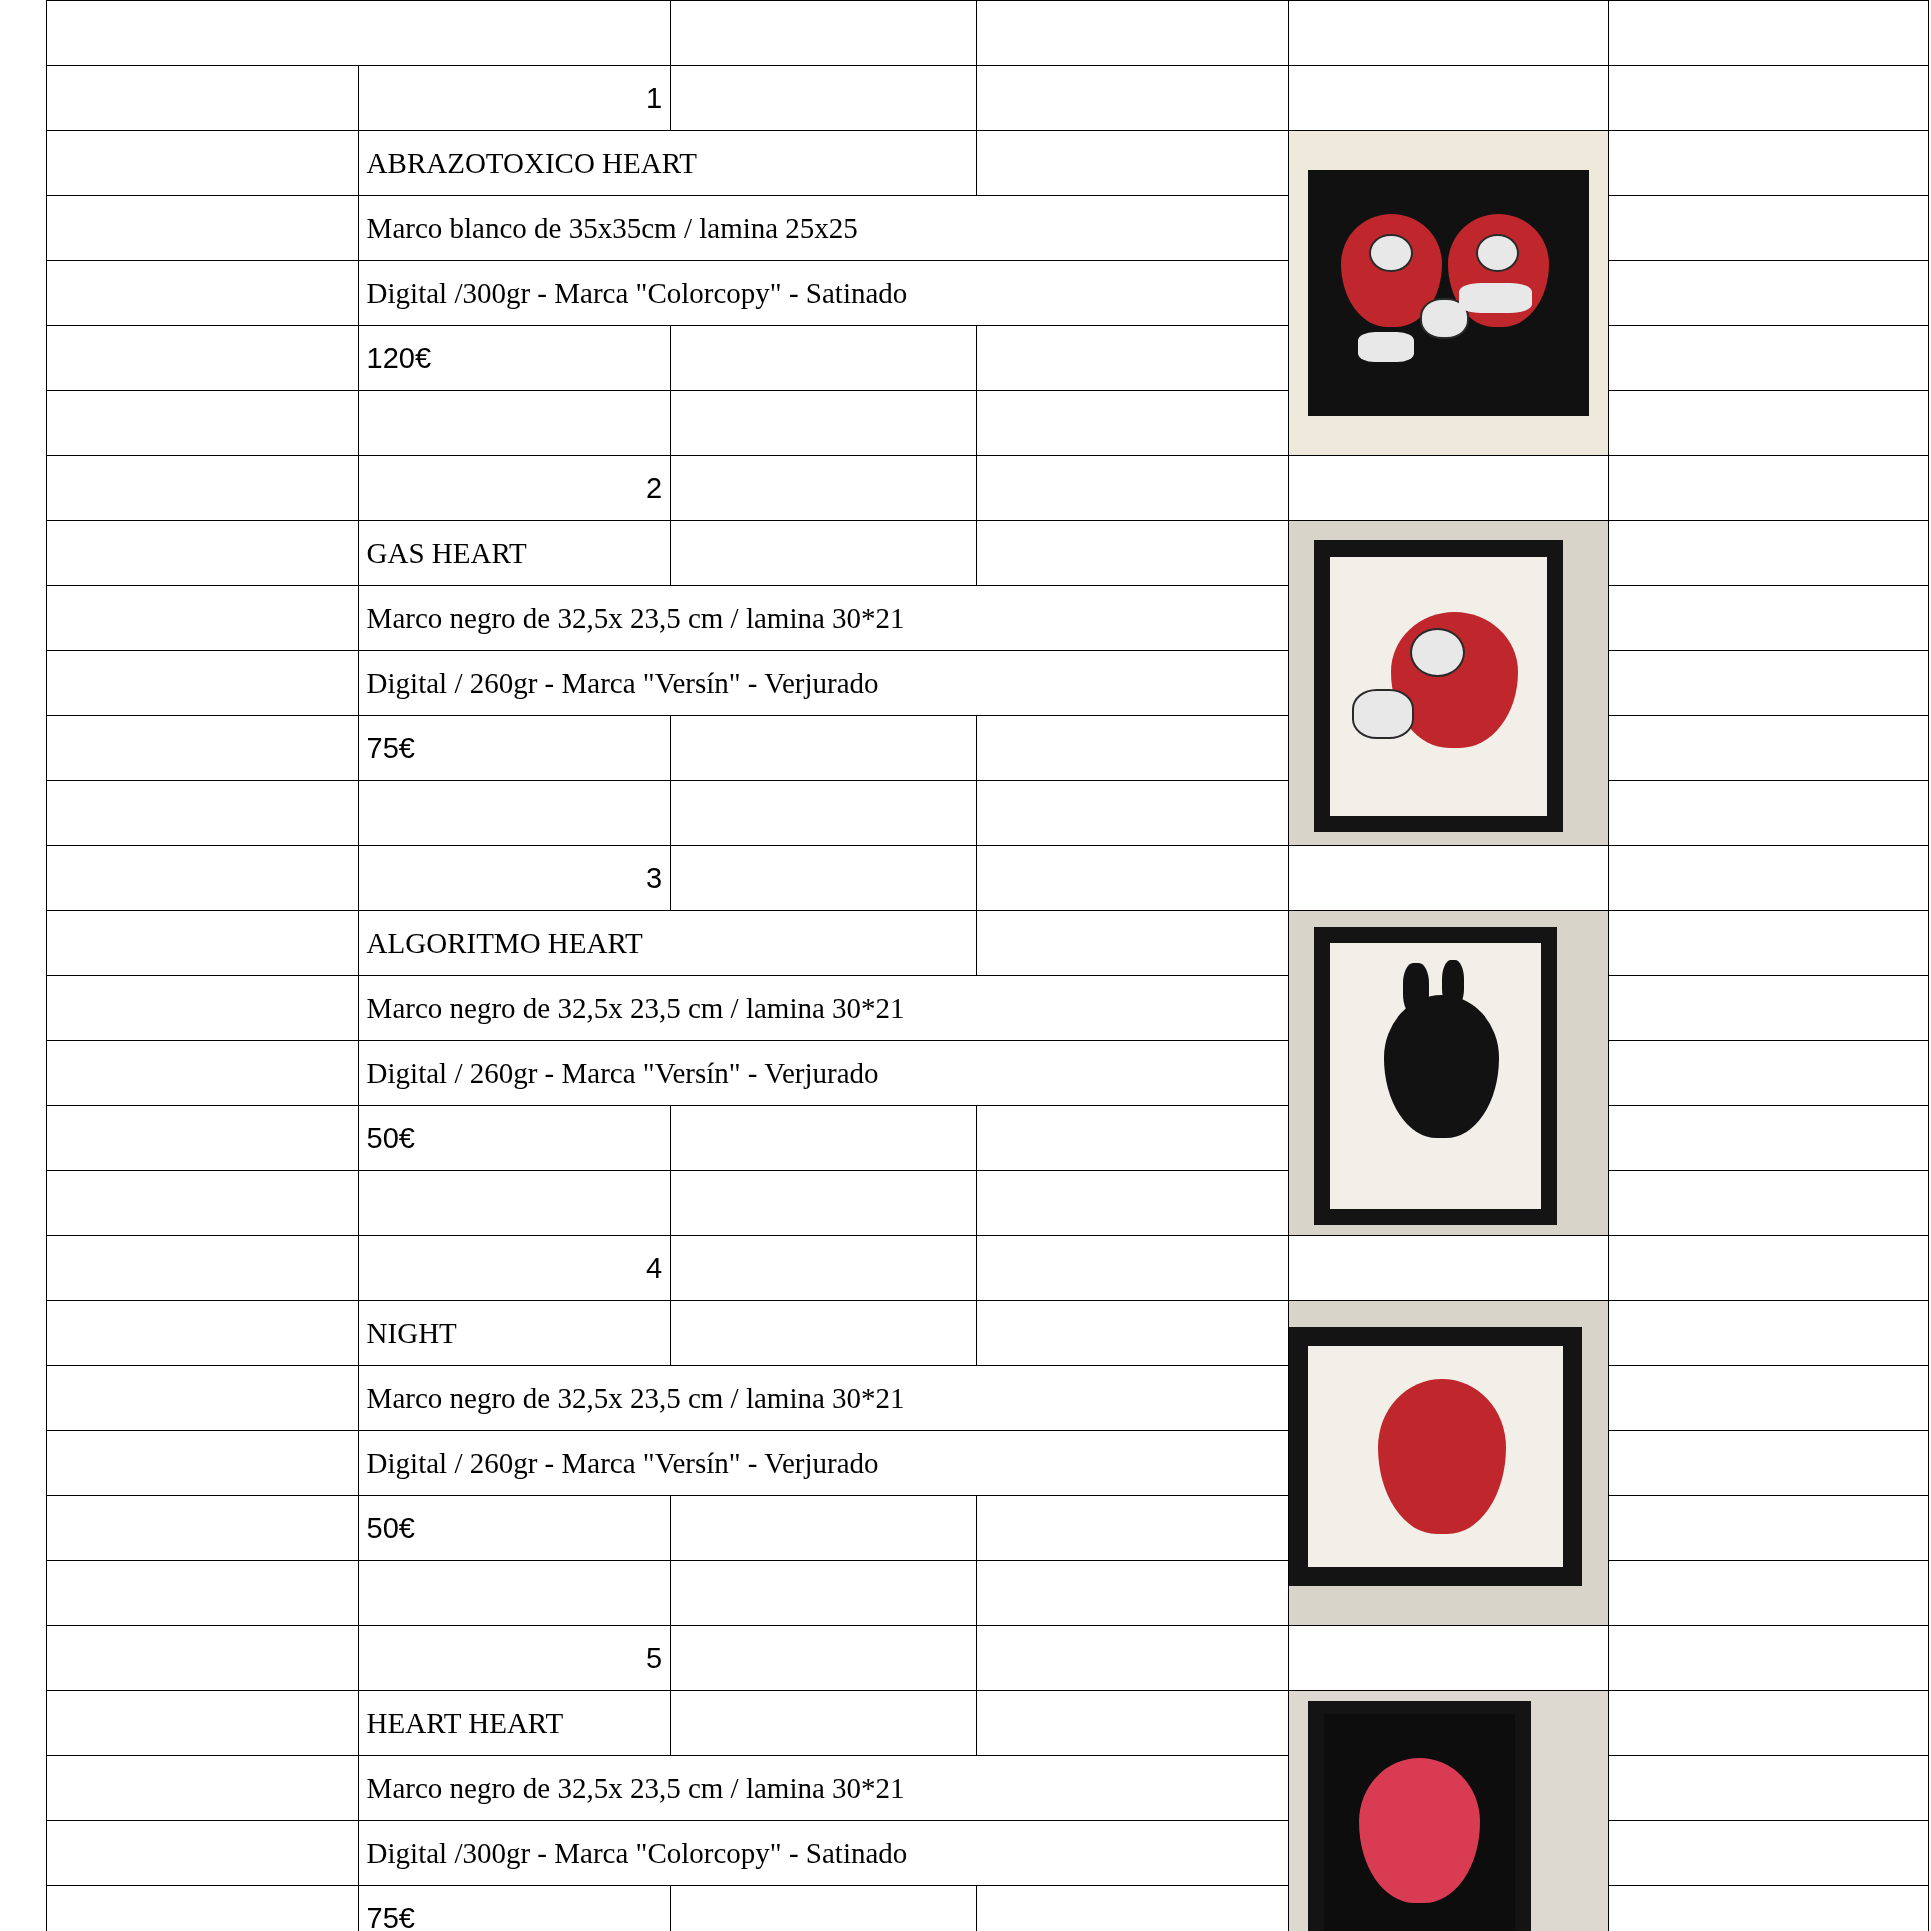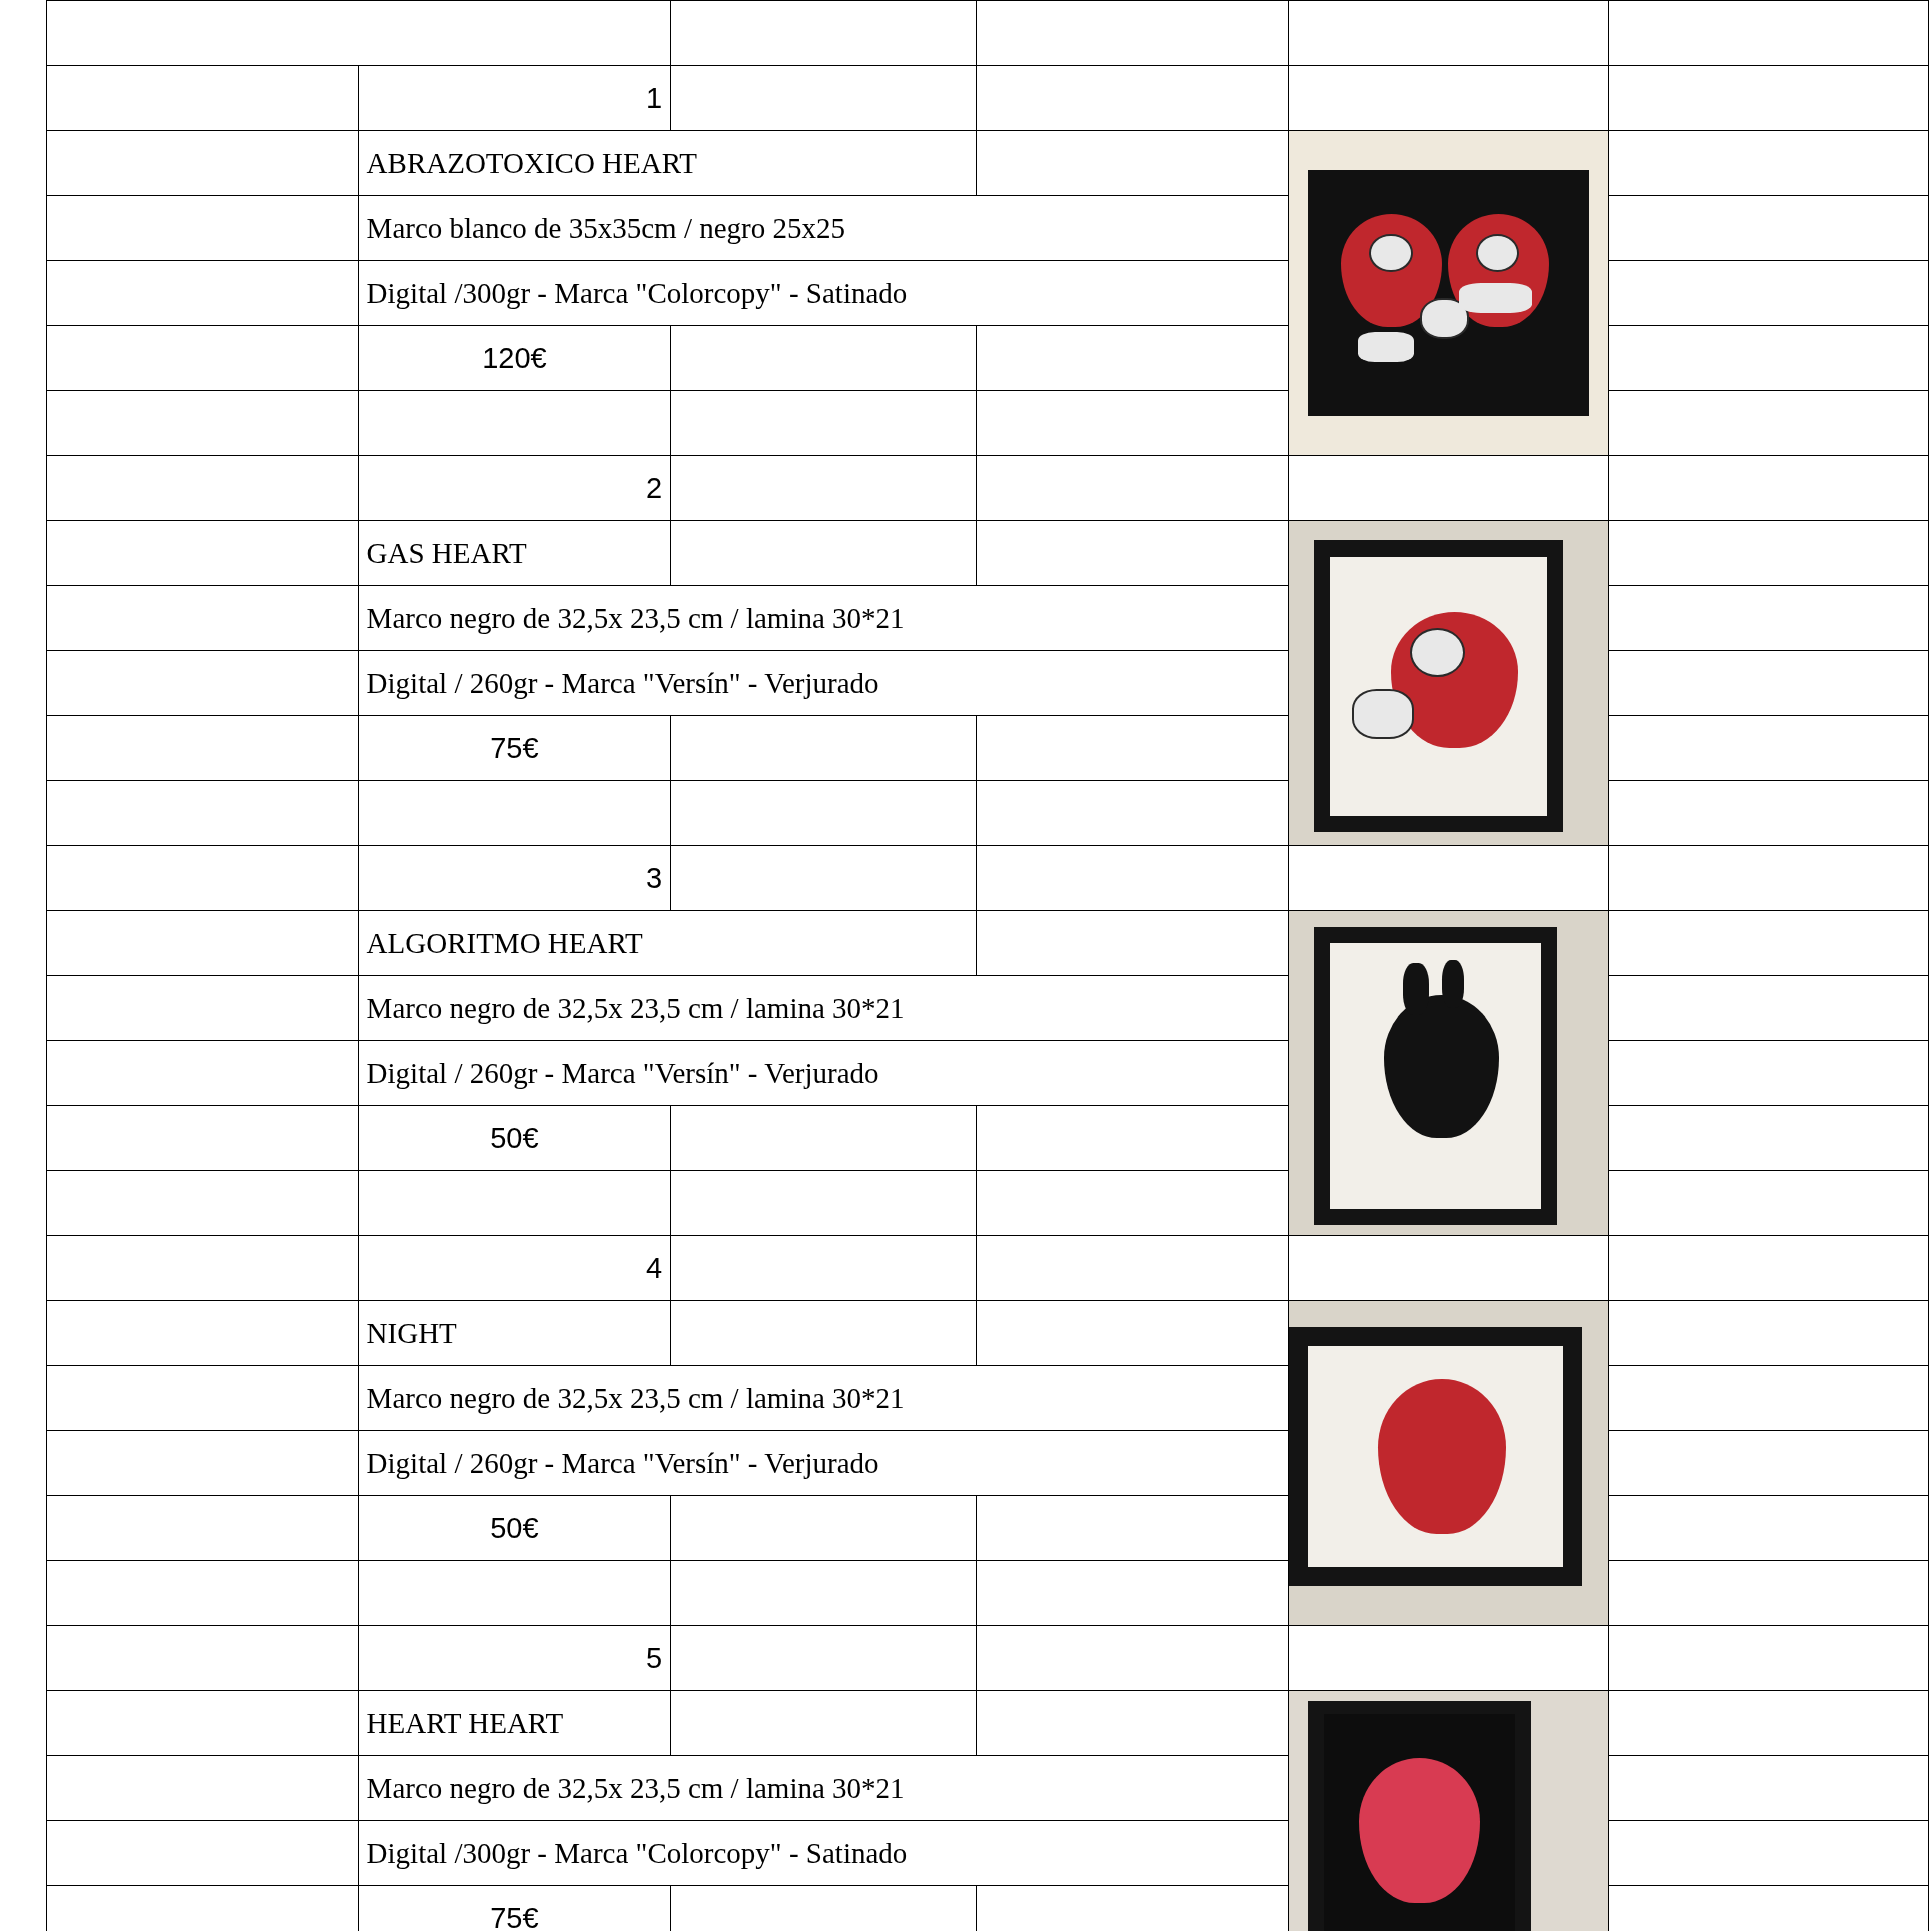--- a/index.html
+++ b/index.html
@@ -61,21 +61,21 @@
     font-weight: bold;
     font-size: 33px;
   }
 
   td.num {
     text-align: right;
     font-size: 31px;
   }
 
   td.price {
-    text-align: center;
+    text-align: left;
     font-size: 31px;
   }
 
   td.value-wide {
     font-size: 31px;
     font-family: Liberation Serif, serif;
   }
 
   
   .imgcell {
@@ -178,21 +178,21 @@
               <div class="mask" style="left:40%;top:52%;width:16%;height:15%;border-radius:45%;"></div>
               <div class="mask" style="left:18%;top:66%;width:20%;height:12%;border-radius:30%;border:none;"></div>
               <div class="mask" style="left:54%;top:46%;width:26%;height:12%;border-radius:30%;border:none;"></div>
             </div>
           </div>
         </td>
         <td></td>
       </tr>
       <tr>
         <td class="label">Tamaño</td>
-        <td class="value-wide" colspan="3">Marco blanco de 35x35cm / negro 25x25</td>
+        <td class="value-wide" colspan="3">Marco blanco de 35x35cm / lamina 25x25</td>
         <td></td>
       </tr>
       <tr>
         <td class="label">Técnica</td>
         <td class="value-wide" colspan="3">Digital /300gr - Marca "Colorcopy" - Satinado</td>
         <td></td>
       </tr>
       <tr>
         <td class="label">Precio</td>
         <td class="price">120€</td>

